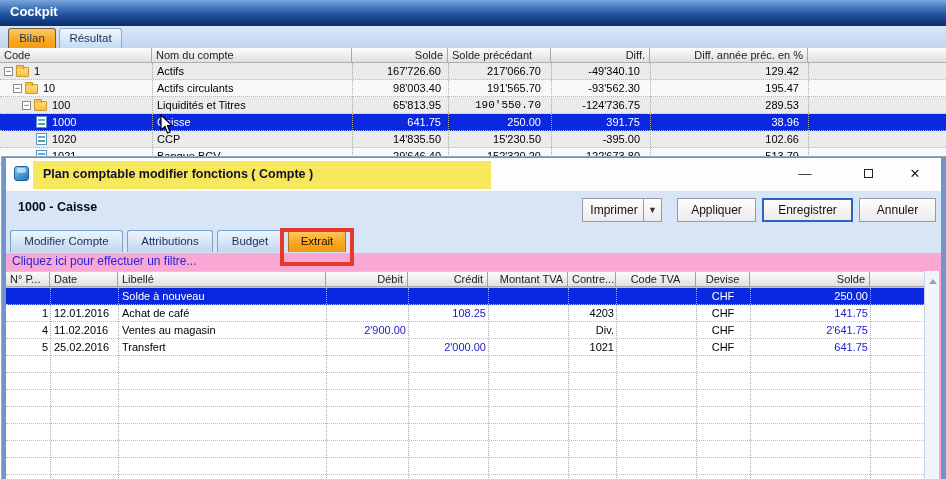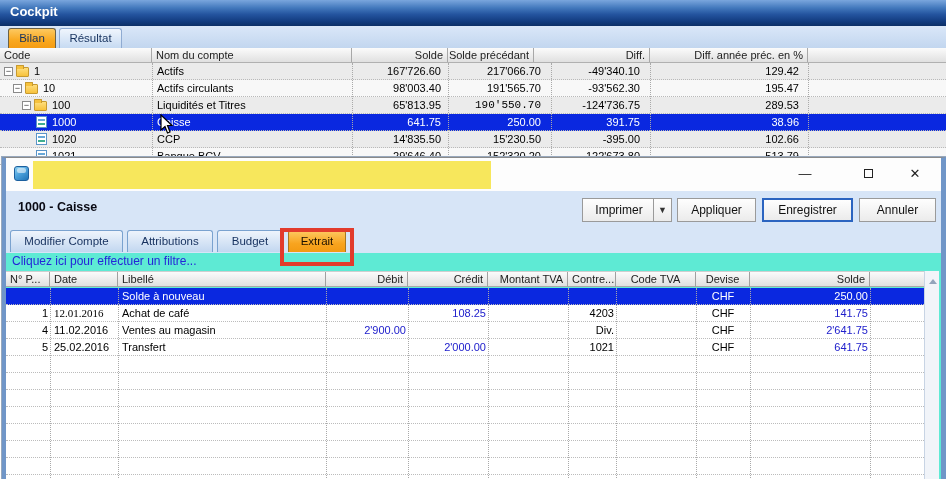--- a/index.html
+++ b/index.html
@@ -68,21 +68,21 @@
     border-left:1px solid #9a9a9a; line-height:22px; font-size:9px; color:#333; }
 
   .dlg-tabs { position:relative; height:26px; background:#d7e5f7; }
   .dtab { position:absolute; top:3px; height:22px; line-height:21px; text-align:center;
     font-size:11.5px; color:#15305e; border:1px solid #7aa2cf; border-bottom:none;
     border-radius:3px 3px 0 0; background:linear-gradient(#eef4fc,#c2d7f0); }
   .dtab.active { background:linear-gradient(#fdc961,#f8a41f 60%,#f39a12); border-color:#a8761f; color:#1c1000; }
   .red-box { position:absolute; left:274px; top:1px; width:74px; height:38px;
     border:4px solid #e23b2c; z-index:30; pointer-events:none; }
 
-  .dlg-body { position:relative; height:227px; background:#5eead4; overflow:hidden; }
+  .dlg-body { position:relative; height:227px; background:#f9a8d4; overflow:hidden; }
   .filter-link { position:absolute; left:6px; top:1px; color:#2525d8; font-size:12px; }
   .bgrid-header { position:absolute; left:0; top:18px; width:933px; height:16px;
     background:linear-gradient(#fbfbfb,#e0e0e0); border-bottom:1px solid #a8a8a8; border-top:1px solid #cfcfcf; }
   .bhcell { position:absolute; top:0; height:15px; line-height:15px; font-size:11px; color:#222;
     border-right:1px solid #a0a0a0; white-space:nowrap; overflow:hidden; padding:0 4px; }
   .brow { position:absolute; left:0; width:918px; height:17px; border-bottom:1px dotted #bcbcbc; background:#fff; }
   .brow .bcell { position:absolute; top:0; height:16px; line-height:16px; font-size:11px; color:#000;
     white-space:nowrap; overflow:hidden; }
   .brow .blue { color:#2020cc; }
   .brow.selected { background:#0a28e0;padding-left:24px; }
@@ -108,21 +108,21 @@
 
   <div class="tabstrip">
     <div class="mtab active" style="left:8px;width:48px;">Bilan</div>
     <div class="mtab inactive" style="left:59px;width:63px;">Résultat</div>
   </div>
 
   <div class="grid-header" id="topHeader">
       <div class="ghcell" style="left: 0px; width: 152px; text-align: left;">Code</div>
       <div class="ghcell" style="left: 152px; width: 200px; text-align: left;">Nom du compte</div>
       <div class="ghcell" style="left: 352px; width: 96px; text-align: right;">Solde</div>
-      <div class="ghcell" style="left: 431px; width: 103px; text-align: right;">Solde précédant</div>
+      <div class="ghcell" style="left: 448px; width: 103px; text-align: left;">Solde précédant</div>
       <div class="ghcell" style="left: 551px; width: 99px; text-align: right;">Diff.</div>
       <div class="ghcell" style="left: 650px; width: 158px; text-align: right;">Diff. année préc. en %</div>
     </div>
   <div class="rows-area" id="topRows">
       <div class="trow" style="background: rgb(235, 235, 235); top: 0px;">
         <div class="expander" style="left: 4px;">−</div>
         <div class="folder" style="left: 16px;"></div>
         <div class="tcell" style="left: 34px; width: 100px;">1</div>
         <div class="tcell" style="left: 157px; width: 192px;">Actifs</div>
         <div class="tcell num" style="left: 352px; width: 93px;">167'726.60</div>
@@ -187,28 +187,29 @@
 
   <svg class="cursor" width="14" height="21" viewBox="0 0 14 21">
     <polygon points="1,1 1,16 5,12.5 7.5,19 10,18 7.5,11.5 12,11.5" fill="#ffffff" stroke="#000000" stroke-width="1.2"></polygon>
   </svg>
 
   <div class="dialog">
 
     <div class="dlg-titlebar">
       <div class="app-icon"></div>
       <div class="title-highlight"></div>
+      <div class="dlg-title">Plan comptable  modifier fonctions ( Compte )</div>
       <div class="winbtn" style="left:783px;">—</div>
       <div class="winbtn" style="left:846px;"><span class="sq"></span></div>
       <div class="winbtn" style="left:893px;">✕</div>
     </div>
 
     <div class="dlg-header">
       <div class="acct-title">1000 - Caisse</div>
-      <div class="btn" style="left:576px;width:90px;padding-right:16px;">
+      <div class="btn" style="left:576px;width:80px;padding-right:16px;">
         <span>Imprimer</span>
         <span class="split-arrow">▼</span>
       </div>
       <div class="btn" style="left:671px;width:79px;">Appliquer</div>
       <div class="btn" style="left:853px;width:77px;">Annuler</div>
       <div class="btn default" style="left:756px;width:91px;">Enregistrer</div>
     </div>
 
     <div class="dlg-tabs">
       <div class="dtab" style="left:121px;width:86px;">Attributions</div>
@@ -240,21 +241,21 @@
             <div class="bcell" style="left: 322px; width: 78px; text-align: right;"></div>
             <div class="bcell" style="left: 402px; width: 78px; text-align: right;"></div>
             <div class="bcell" style="left: 482px; width: 76px; text-align: right;"></div>
             <div class="bcell" style="left: 562px; width: 46px; text-align: right;"></div>
             <div class="bcell" style="left: 612px; width: 76px; text-align: left;"></div>
             <div class="bcell" style="left: 690px; width: 54px; text-align: center;">CHF</div>
             <div class="bcell blue" style="left: 744px; width: 118px; text-align: right;">250.00</div>
           </div>
           <div class="brow" style="top: 52px;">
             <div class="bcell" style="left: 2px; width: 40px; text-align: right;">1</div>
-            <div class="bcell" style="left: 48px; width: 64px; text-align: left; font-family: Liberation Serif, serif;">12.01.2016</div>
+            <div class="bcell" style="left: 48px; width: 64px; text-align: left;">12.01.2016</div>
             <div class="bcell" style="left: 116px; width: 200px; text-align: left;">Achat de café</div>
             <div class="bcell" style="left: 322px; width: 78px; text-align: right;"></div>
             <div class="bcell blue" style="left: 402px; width: 78px; text-align: right;">108.25</div>
             <div class="bcell" style="left: 482px; width: 76px; text-align: right;"></div>
             <div class="bcell" style="left: 562px; width: 46px; text-align: right;">4203</div>
             <div class="bcell" style="left: 612px; width: 76px; text-align: left;"></div>
             <div class="bcell" style="left: 690px; width: 54px; text-align: center;">CHF</div>
             <div class="bcell blue" style="left: 744px; width: 118px; text-align: right;">141.75</div>
           </div>
           <div class="brow" style="top: 69px;">

